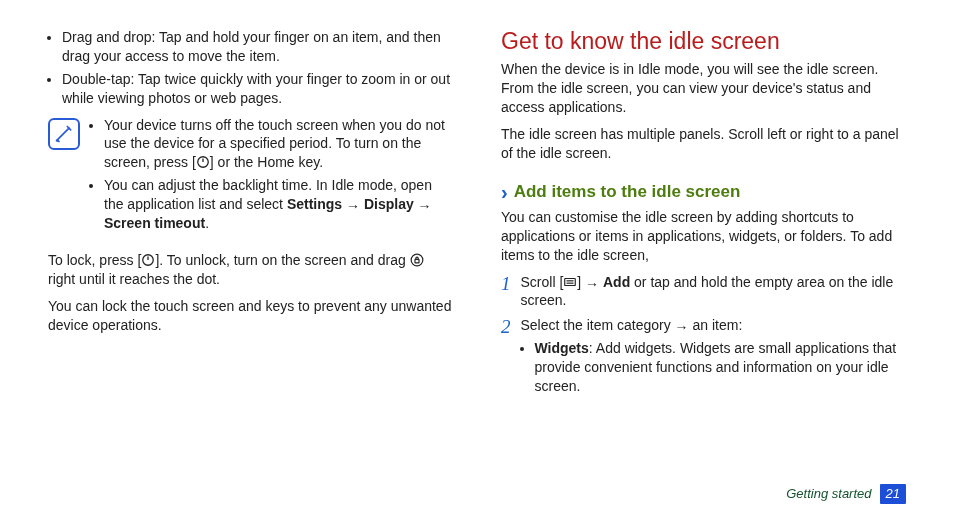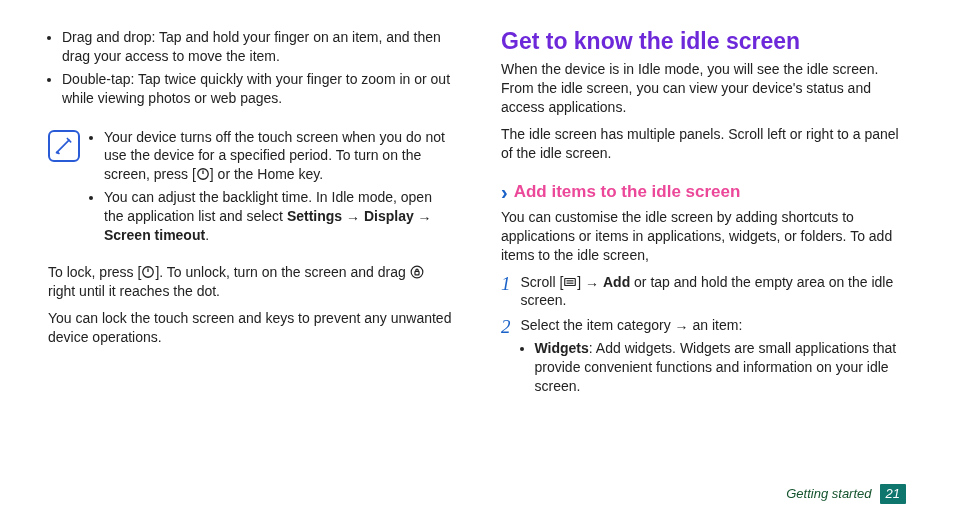--- a/index.html
+++ b/index.html
@@ -21,40 +21,40 @@
   }
   .col {
     flex: 1;
     min-width: 0;
   }
   .bullets { padding-left: 14px; }
   .bullets li { list-style: disc; margin-bottom: 4px; }
   .note-row {
     display: flex;
     align-items: flex-start;
-    margin-top: 20px;
+    margin-top: 8px;
     margin-bottom: 14px;
   }
   .note-icon {
     flex: 0 0 auto;
     width: 32px; height: 32px;
     border: 2px solid #2a5bd7;
     border-radius: 6px;
     color: #2a5bd7;
     display: flex; align-items: center; justify-content: center;
     margin-right: 10px;
     margin-top: 2px;
   }
   .note-icon svg { width: 20px; height: 20px; }
   .note-list { flex: 1; padding-left: 14px; }
   .note-list li { list-style: disc; margin-bottom: 4px; }
   h2.section-title {
-    color: #6d28d9;
+    color: #b91c1c;
     font-size: 23px;
-    font-weight: 700;
+    font-weight: 400;
     margin-top: 20px;
     margin-bottom: 6px;
     line-height: 1.15;
   }
   h2.section-title.first-right { margin-top: 0; }
   .para { margin-bottom: 8px; }
   .icon-inline {
     display: inline-flex;
     vertical-align: -2px;
     width: 14px; height: 14px;
@@ -69,21 +69,21 @@
   }
   .chevron {
     color: #1a62c8;
     font-size: 20px;
     font-weight: 900;
     line-height: 1;
   }
   .sub-heading {
     font-size: 17px;
     font-weight: 700;
-    color: #ec4899;
+    color: #4d7c0f;
   }
   .num-list { margin-top: 8px; padding-left: 0; }
   .num-item {
     display: flex;
     gap: 10px;
     margin-bottom: 6px;
   }
   .num-marker {
     color: #1a62c8;
     font-style: italic;
@@ -100,21 +100,21 @@
   .footer {
     position: absolute;
     right: 48px;
     bottom: 14px;
     display: flex;
     align-items: center;
     gap: 8px;
   }
   .footer-text { font-style: italic; color: #14532d; font-size: 13px; }
   .footer-page {
-    background: #0f766e;
+    background: #1d4ed8;
     color: #fff;
     font-style: italic;
     font-size: 13px;
     padding: 1px 6px;
     border-radius: 1px;
   }
   b { font-weight: 700; }
 </style>
 </head>
 <body>

